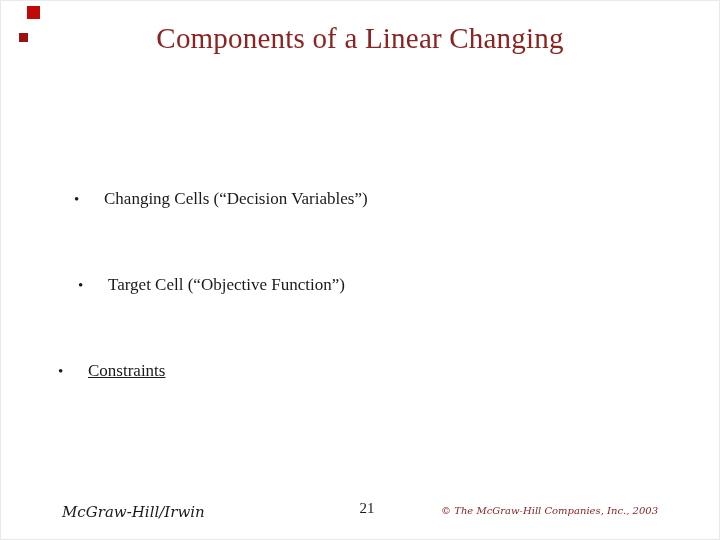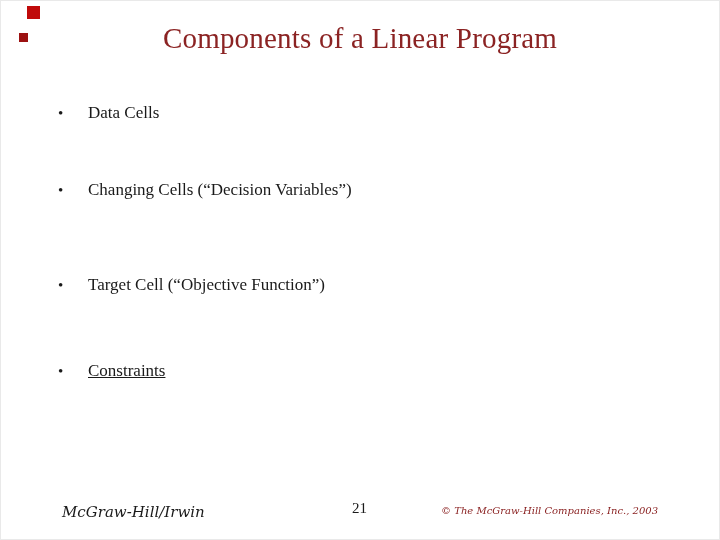--- a/index.html
+++ b/index.html
@@ -57,38 +57,38 @@
   .bullet .dot {
     display: inline-block;
     width: 30px;
     font-size: 15px;
     vertical-align: top;
   }
   .bullet .btext {
     font-size: 17px;
   }
   .bullet.b0 { top: 101px; }
-  .bullet.b1 { top: 178px; }
-  .bullet.b2 { top: 273px; }
+  .bullet.b1 { top: 187px; margin-left: 16px; }
+  .bullet.b2 { top: 273px; margin-left: 20px; }
   .bullet.b3 { top: 359px; text-decoration: underline; }
   .footer-left {
     position: absolute;
     left: 62px;
     top: 503px;
     font-family: "DejaVu Serif", serif;
     font-style: italic;
     font-size: 15px;
     color: var(--body_color, #1a1a1a);
   }
   .footer-page {
     position: absolute;
     left: 352px;
     top: 500px;
     width: 30px;
-    text-align: left;
+    text-align: center;
     font-size: 15px;
     color: var(--body_color, #1a1a1a);
   }
   .footer-right {
     position: absolute;
     right: 62px;
     top: 505px;
     font-family: "DejaVu Serif", serif;
     font-style: italic;
     font-size: 10px;
@@ -96,25 +96,22 @@
   }
 </style>
 </head>
 <body>
 
 <div class="slide">
 
   <div class="deco-square large"></div>
   <div class="deco-square small"></div>
 
-  <h1 class="title">Components of a Linear Program</h1>
+  <h1 class="title">Components of a Linear Changing</h1>
 
-  <div class="bullet b0">
-    <span class="dot">•</span><span class="btext">Data Cells</span>
-  </div>
 
   <div class="bullet b1">
     <span class="dot">•</span><span class="btext">Changing Cells (“Decision Variables”)</span>
   </div>
 
   <div class="bullet b2">
     <span class="dot">•</span><span class="btext">Target Cell (“Objective Function”)</span>
   </div>
 
   <div class="bullet b3">

